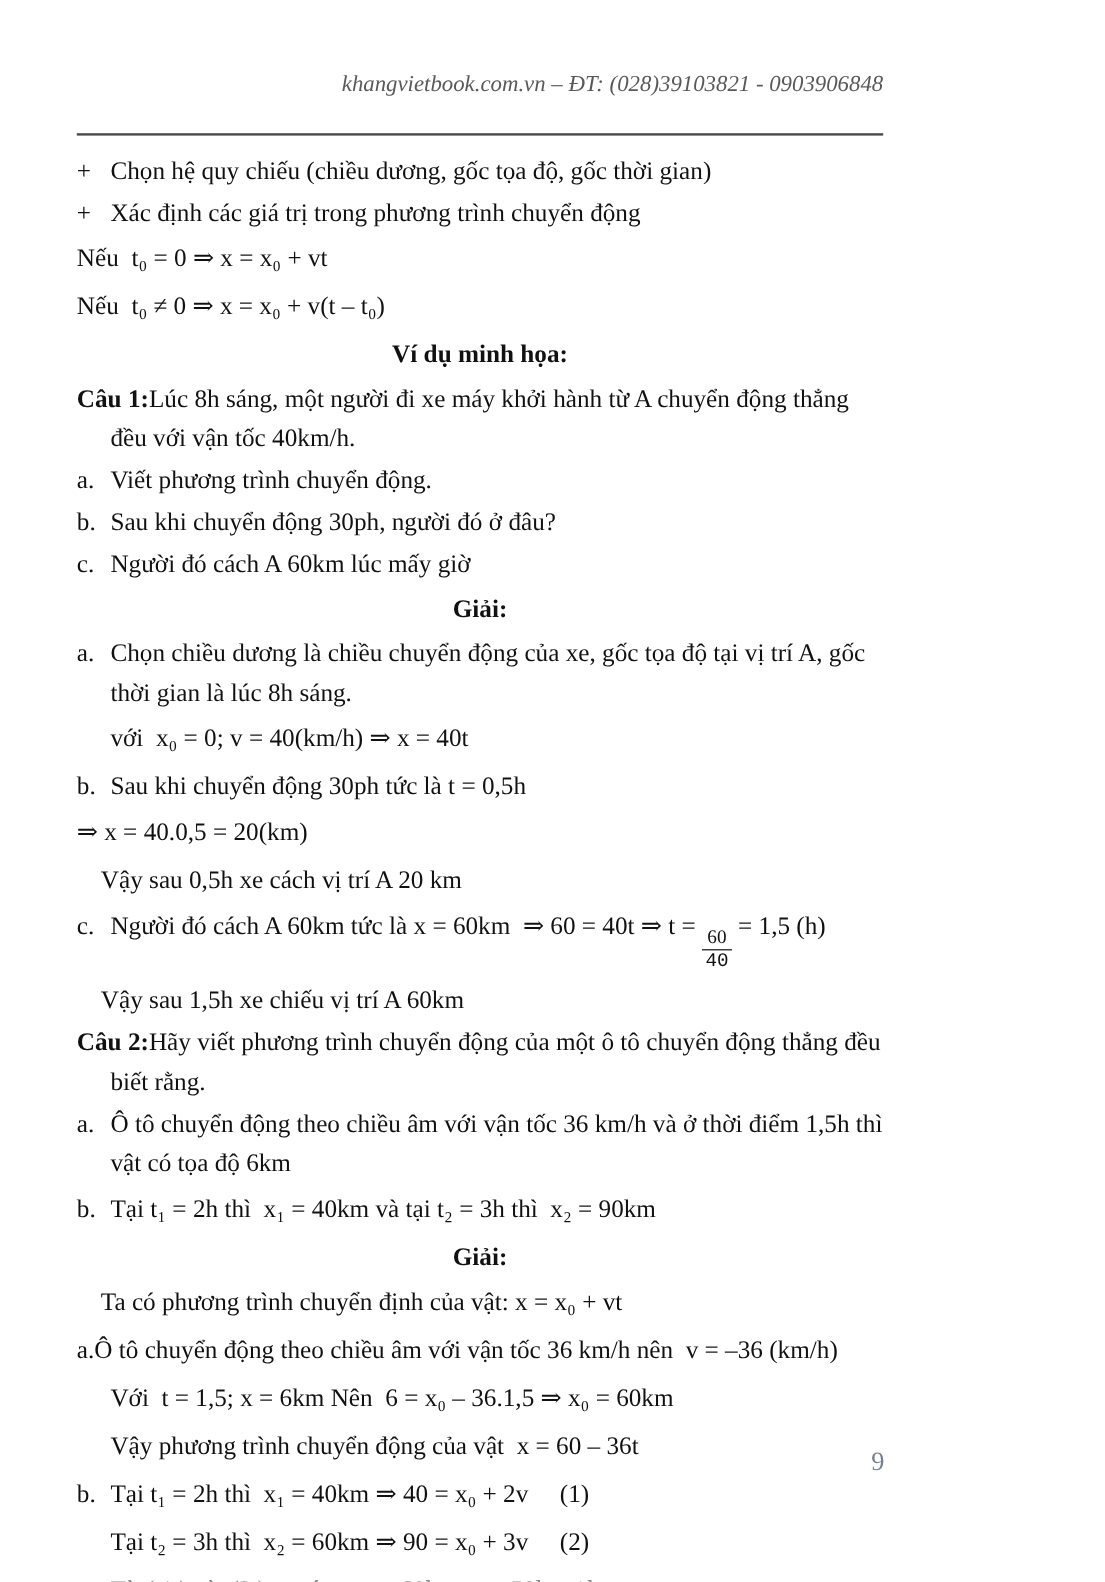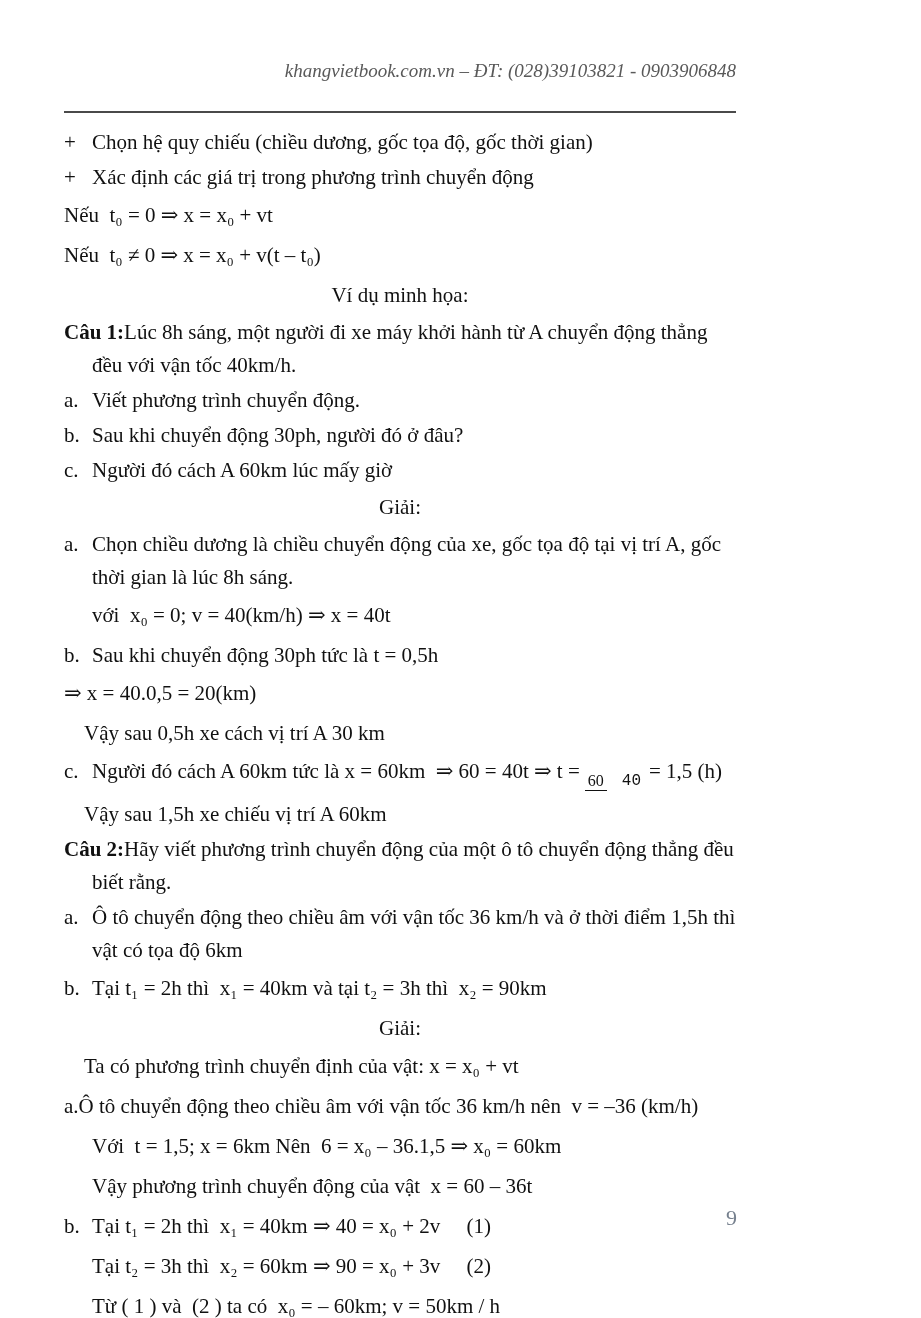--- a/index.html
+++ b/index.html
@@ -26,35 +26,34 @@
     white-space:pre-wrap;
   }
   .content {
     margin-top:13px;
     font-size:21px;
     line-height:33px;
   }
   .line { margin-bottom:2px; white-space:pre-wrap; }
   .eq   { margin-top:5px; margin-bottom:7px; }
   .center-bold {
-    text-align:center; font-weight:normal; margin-top:4px; margin-bottom:4px;
+    text-align:center; font-weight:bold; margin-top:4px; margin-bottom:4px;
   }
   .hang { padding-left:28px; text-indent:-28px; }
   .row  { display:flex; align-items:baseline; }
   .row .marker { flex:0 0 28px; white-space:pre-wrap; }
   .row .txt    { flex:1 1 auto; white-space:pre-wrap; }
   .ind  { margin-left:28px; }
   .ind-sm { margin-left:20px; }
   b.lbl { font-weight:bold; }
   .frac {
-    display:inline-flex; flex-direction:row;
+    display:inline-flex; flex-direction:column;
     vertical-align:-8px; text-align:center;
     font-size:16px; line-height:18px;
     margin:0 5px;
-    gap:12px;
   }
   .frac .num { border-bottom:1.5px solid #111; padding:0 3px; }
   .frac .den { padding:0 3px;font-family:Liberation Mono, monospace; }
   .page-number {
     position:absolute;
     top:1205px; right:66px;
     font-size:22px;
     color:#76808e;
   }
 </style>
@@ -105,21 +104,21 @@
       <span class="marker">a.</span>
       <span class="txt">Chọn chiều dương là chiều chuyển động của xe, gốc tọa độ tại vị trí A, gốc thời gian là lúc 8h sáng.</span>
     </div>
     <div class="line eq ind">với  x₀ = 0; v = 40(km/h) ⇒ x = 40t</div>
 
     <div class="line row">
       <span class="marker">b.</span>
       <span class="txt">Sau khi chuyển động 30ph tức là t = 0,5h</span>
     </div>
     <div class="line eq">⇒ x = 40.0,5 = 20(km)</div>
-    <div class="line ind-sm">Vậy sau 0,5h xe cách vị trí A 30 km</div>
+    <div class="line ind-sm">Vậy sau 0,5h xe cách vị trí A 20 km</div>
 
     <div class="line eq row">
       <span class="marker">c.</span>
       <span class="txt"><span style="white-space:pre-wrap">Người đó cách A 60km tức là x = 60km  ⇒ 60 = 40t ⇒ t =</span><span class="frac"><span class="num">60</span><span class="den">40</span></span><span style="white-space:pre-wrap">= 1,5 (h)</span></span>
     </div>
     <div class="line ind-sm">Vậy sau 1,5h xe chiếu vị trí A 60km</div>
 
     <p class="line hang"><b class="lbl">Câu 2:</b><span style="white-space:pre-wrap">Hãy viết phương trình chuyển động của một ô tô chuyển động thẳng đều biết rằng.</span></p>
 
     <div class="line row">

